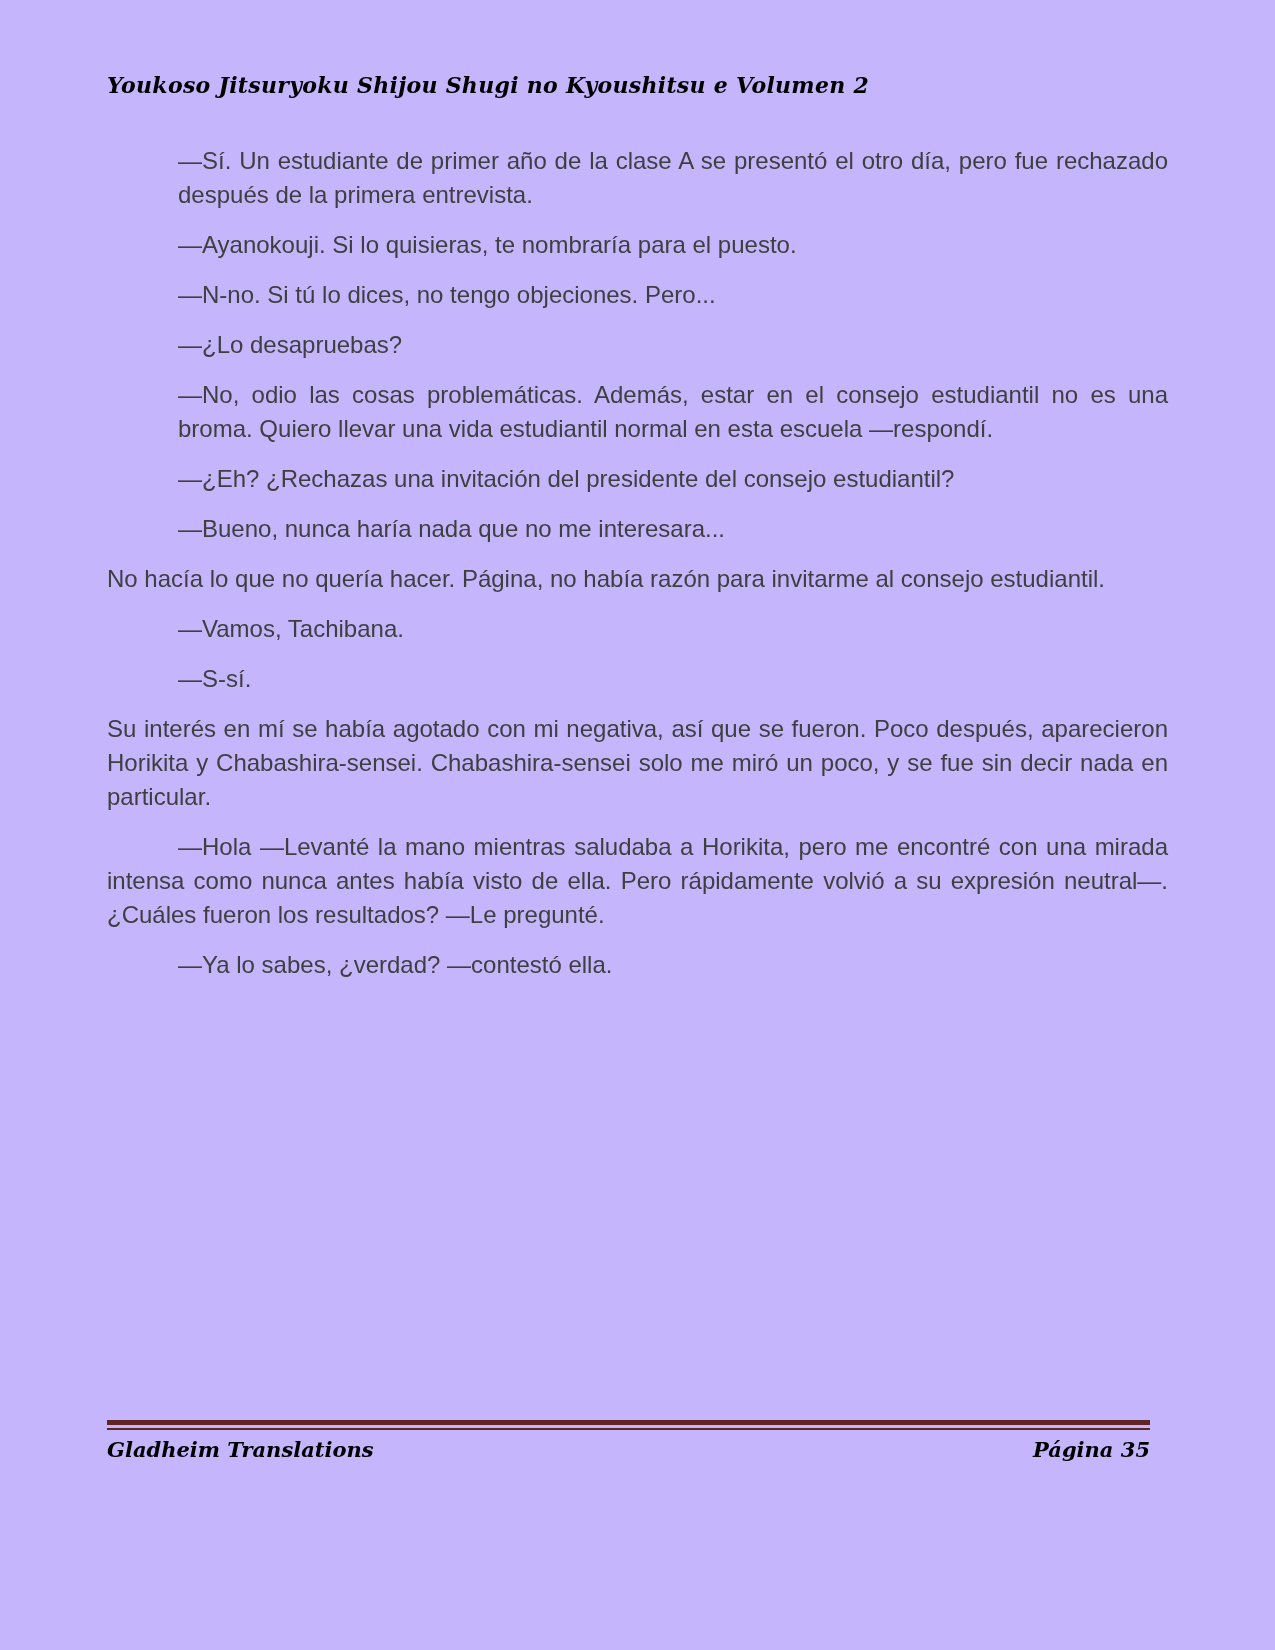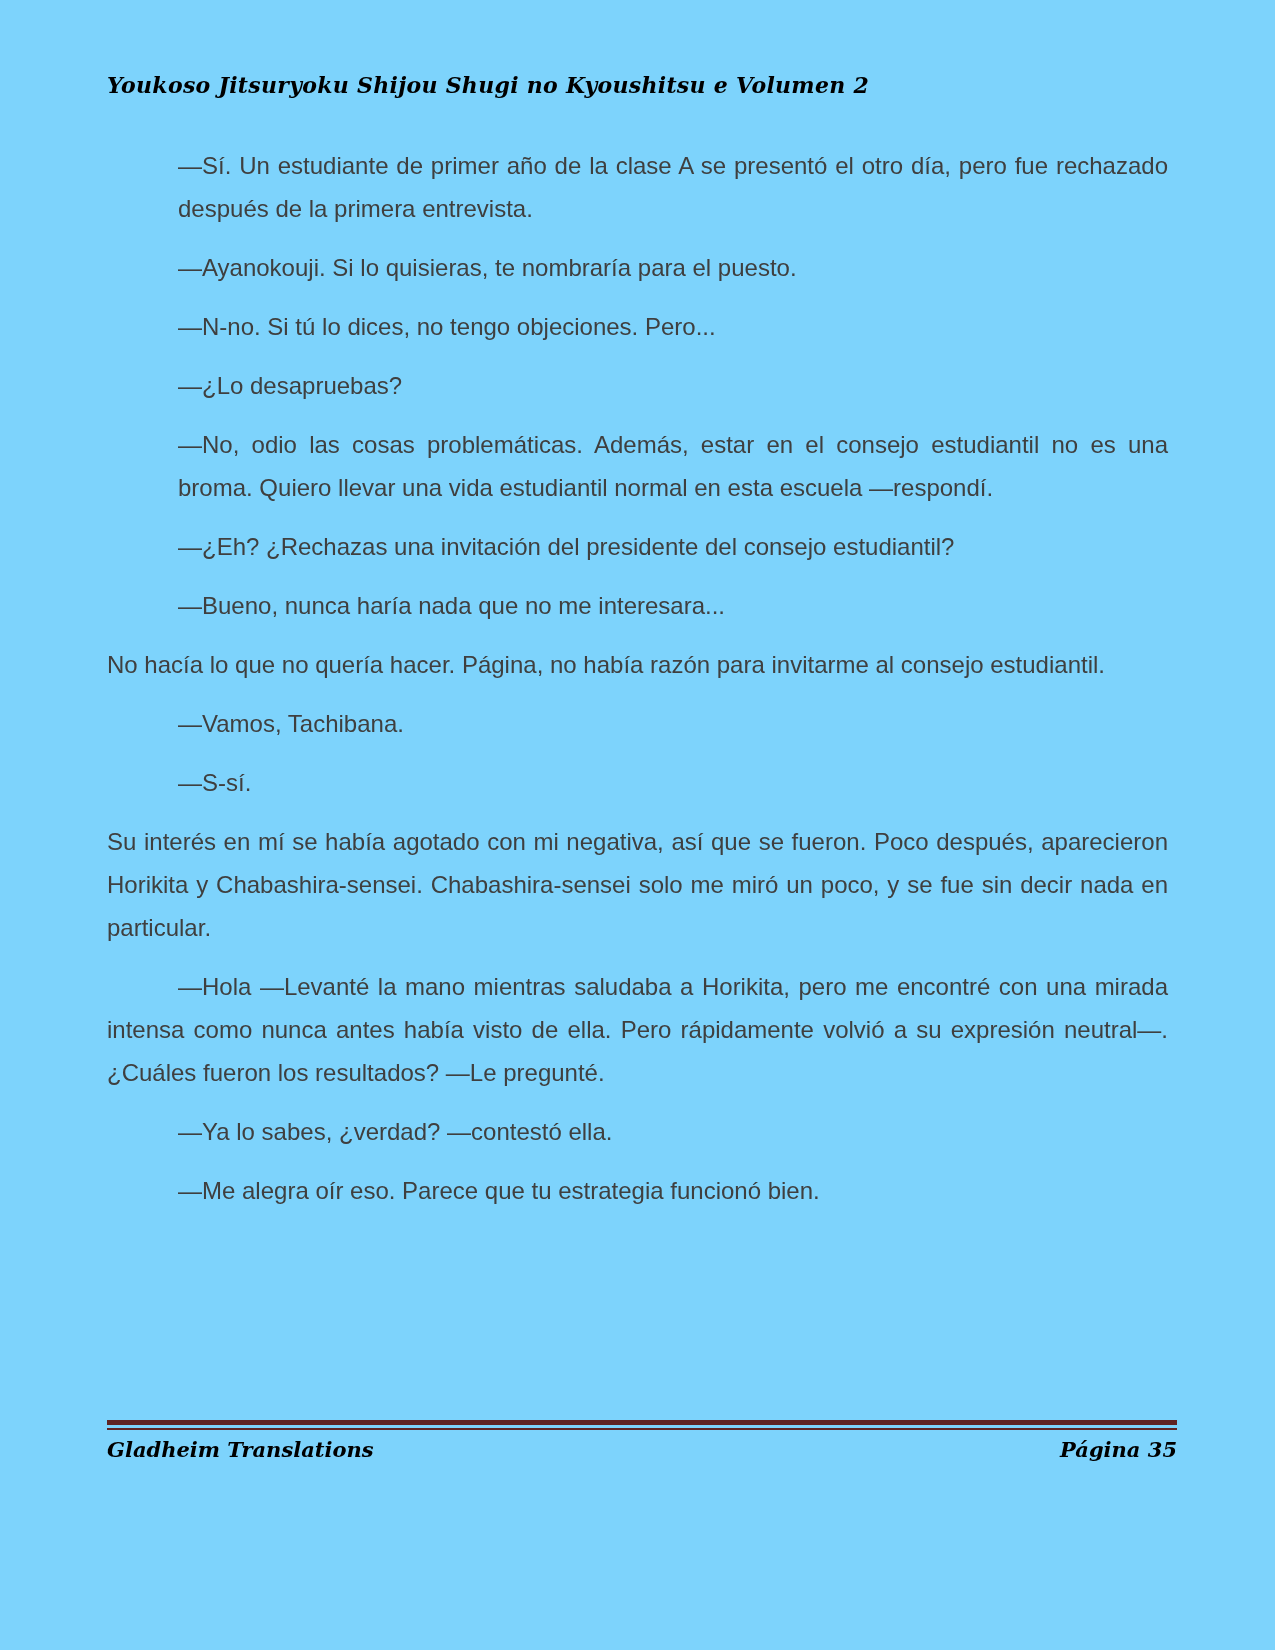--- a/index.html
+++ b/index.html
@@ -4,53 +4,53 @@
 <style>
   html, body {
     margin: 0;
     padding: 0;
     background: #ffffff;
   }
   .page {
     position: relative;
     width: 1275px;
     height: 1650px;
-    background: #7dd3fc;
+    background: #c4b5fd;
     overflow: hidden;
     font-family: "Liberation Sans", sans-serif;
   }
   .content {
     padding: 72px 107px 0 107px;
   }
   .doc-title {
     font-family: "DejaVu Serif", serif;
     font-style: italic;
     font-weight: bold;
     font-size: 22px;
     letter-spacing: 0.3px;
     color: #000000;
     margin: 0 0 46px 0;
   }
   .para {
     font-size: 24px;
-    line-height: 43px;
+    line-height: 34px;
     color: #3f3f3f;
     text-align: justify;
     margin: 0 0 16px 0;
   }
   .para.dialogue {
     margin-left: 71px;
   }
   .para.firstline {
     text-indent: 71px;
   }
   .footer {
     position: absolute;
     left: 107px;
-    right: 98px;
+    right: 125px;
     top: 1420px;
   }
   .footer-rule {
     height: 3px;
     border-top: 5px solid #5f2424;
     border-bottom: 2px solid #5f2424;
   }
   .footer-row {
     display: flex;
     justify-content: space-between;
@@ -76,21 +76,20 @@
     <p class="para dialogue">—¿Lo desapruebas?</p>
     <p class="para dialogue">—No, odio las cosas problemáticas. Además, estar en el consejo estudiantil no es una broma. Quiero llevar una vida estudiantil normal en esta escuela —respondí.</p>
     <p class="para dialogue">—¿Eh? ¿Rechazas una invitación del presidente del consejo estudiantil?</p>
     <p class="para dialogue">—Bueno, nunca haría nada que no me interesara...</p>
     <p class="para">No hacía lo que no quería hacer. Página, no había razón para invitarme al consejo estudiantil.</p>
     <p class="para dialogue">—Vamos, Tachibana.</p>
     <p class="para dialogue">—S-sí.</p>
     <p class="para">Su interés en mí se había agotado con mi negativa, así que se fueron. Poco después, aparecieron Horikita y Chabashira-sensei. Chabashira-sensei solo me miró un poco, y se fue sin decir nada en particular.</p>
     <p class="para firstline">—Hola —Levanté la mano mientras saludaba a Horikita, pero me encontré con una mirada intensa como nunca antes había visto de ella. Pero rápidamente volvió a su expresión neutral—. ¿Cuáles fueron los resultados? —Le pregunté.</p>
     <p class="para dialogue">—Ya lo sabes, ¿verdad? —contestó ella.</p>
-    <p class="para dialogue">—Me alegra oír eso. Parece que tu estrategia funcionó bien.</p>
   </div>
 
   <div class="footer">
     <div class="footer-rule"></div>
     <div class="footer-row">
       <span>Gladheim Translations</span>
       <span>Página 35</span>
     </div>
   </div>
 </div>

